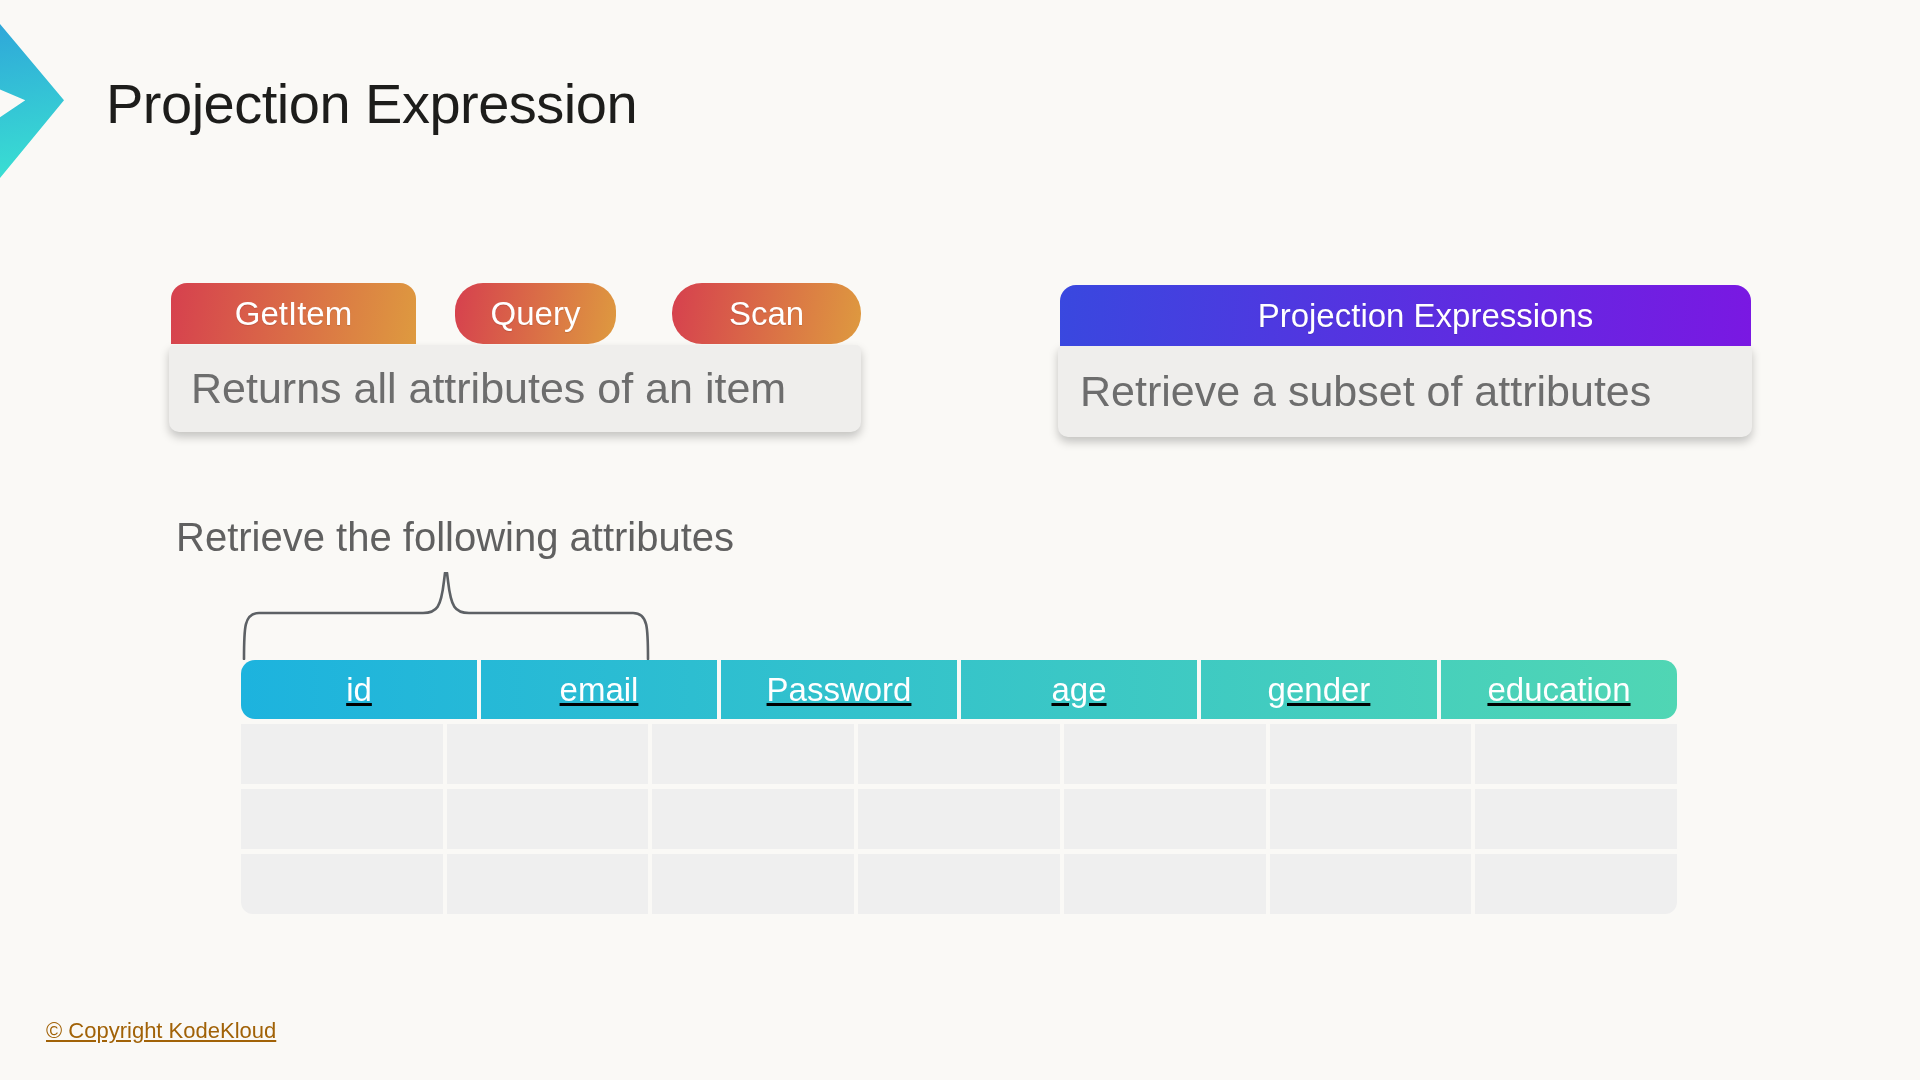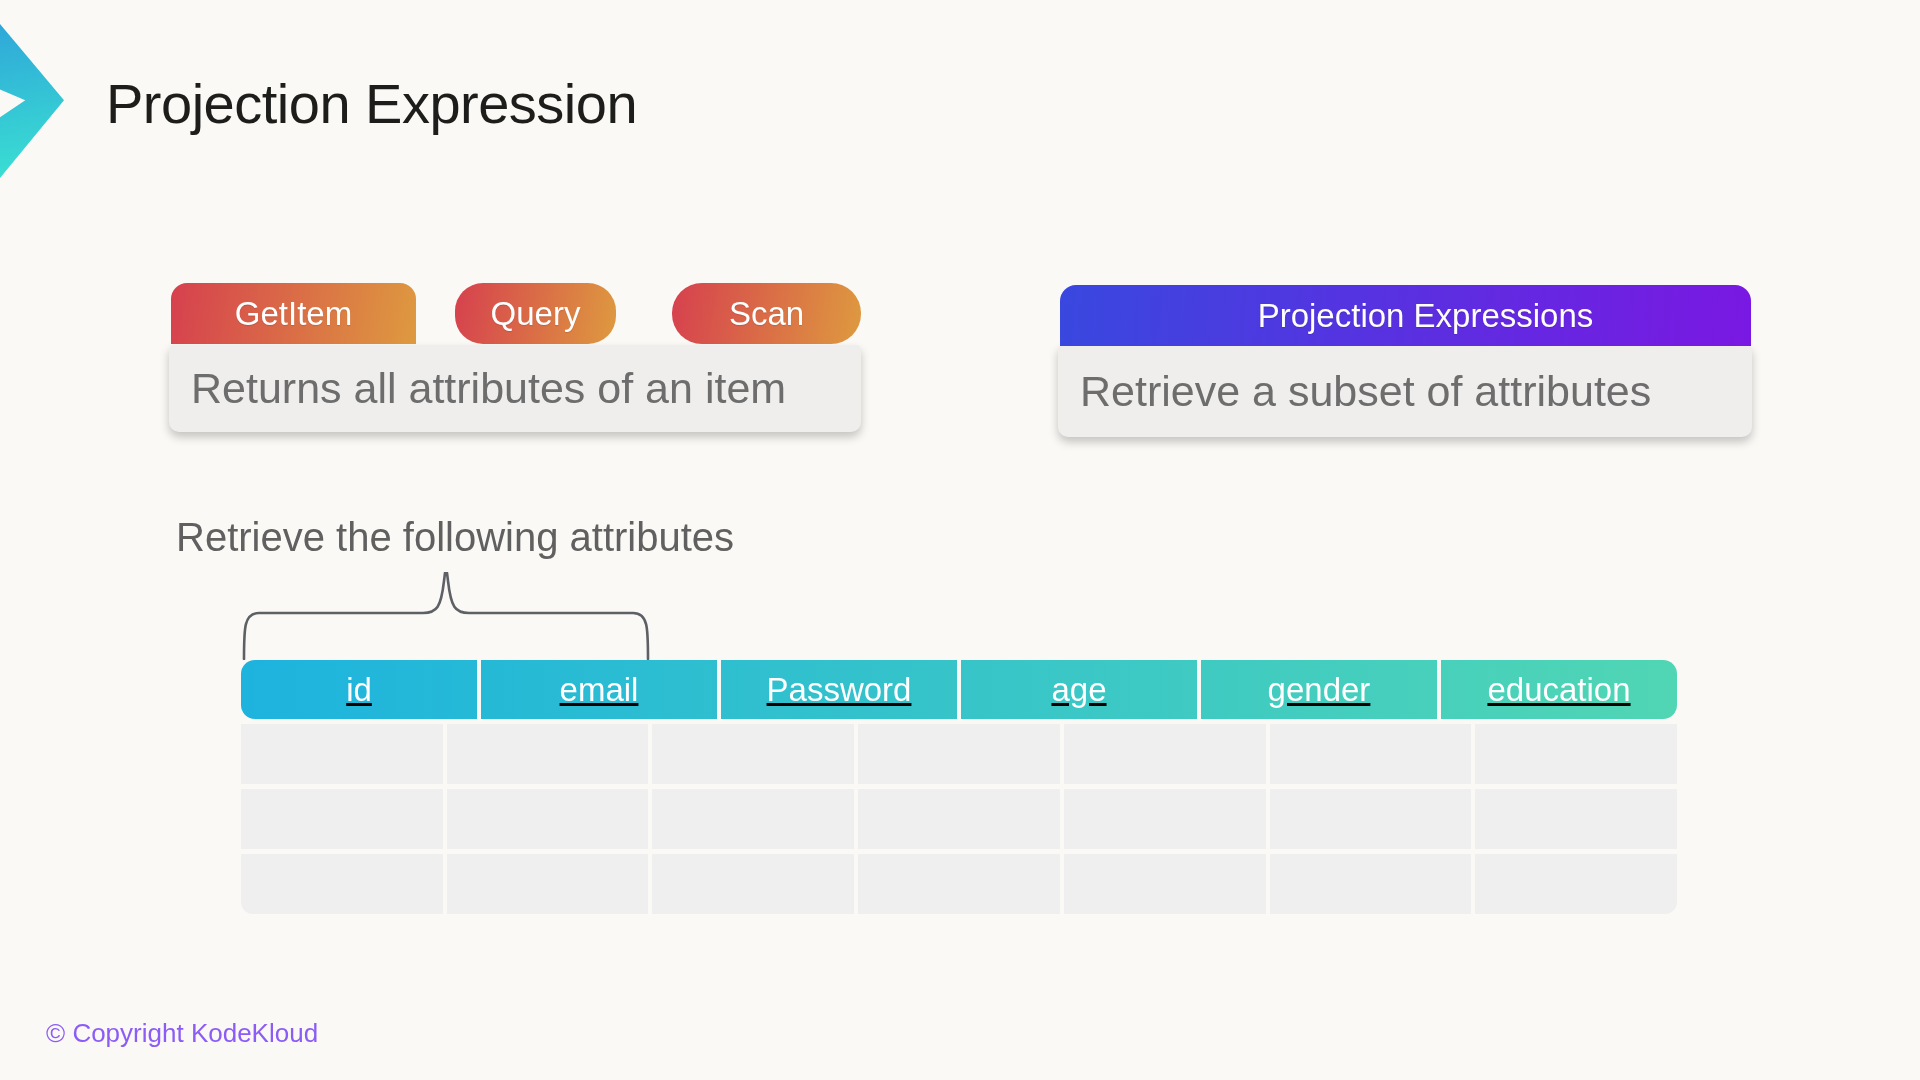--- a/index.html
+++ b/index.html
@@ -74,21 +74,21 @@
     display: grid; grid-template-columns: repeat(7, 1fr);
     column-gap: 4px; height: 60px; margin-top: 5px;
   }
   .td { background: #efefef; }
   .table-body-row:last-child .td:first-child { border-radius: 0 0 0 12px; }
   .table-body-row:last-child .td:last-child  { border-radius: 0 0 12px 0; }
 
   
   .footer {
     position: absolute; left: 46px; top: 1018px;
-    font-size: 26px; color: #8b5cf6;
+    font-size: 22px; color: #a16207; text-decoration: underline;
   }
 </style>
 </head>
 <body>
 
 <div class="chevron" style="background: linear-gradient(170deg, rgb(47, 167, 217), rgb(58, 226, 210));"></div>
 
 <h1 class="page-title">Projection Expression</h1>
 
 <div class="tab tab-getitem" style="background: linear-gradient(100deg, rgb(214, 64, 78), rgb(222, 154, 63));">GetItem</div>

